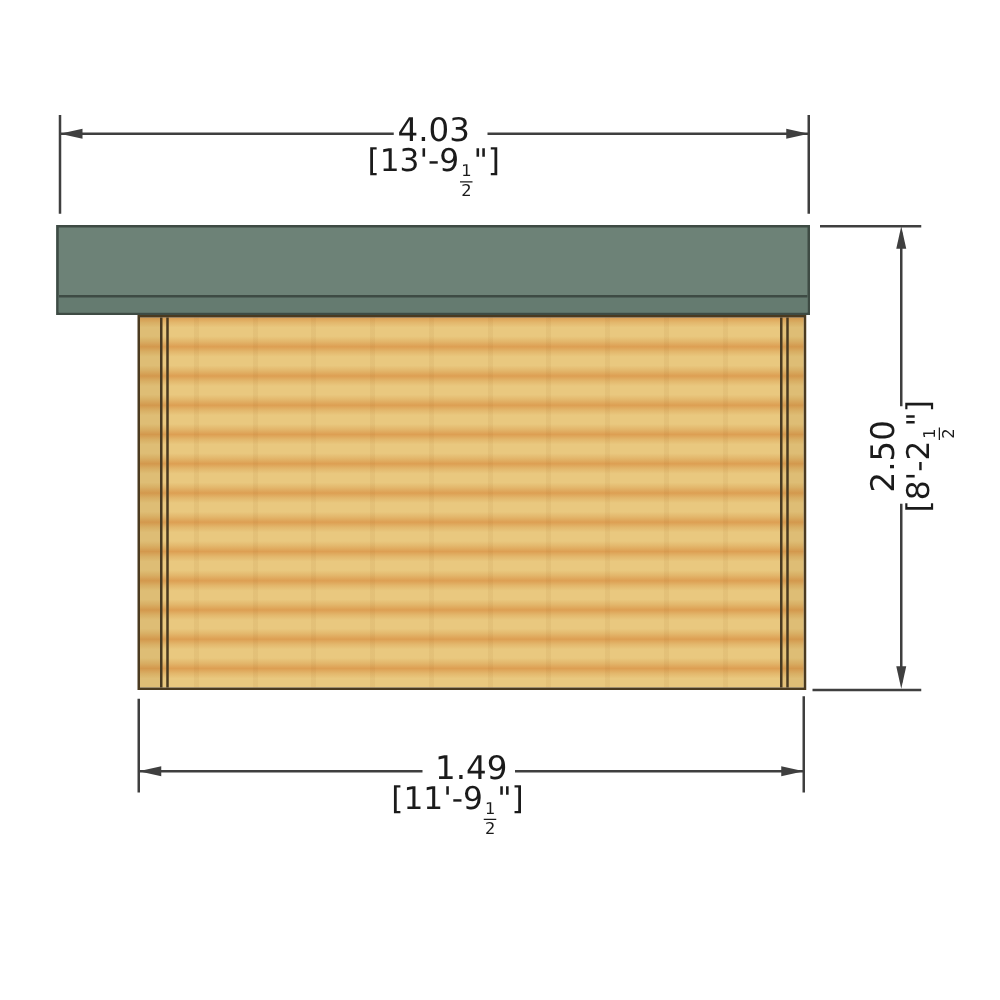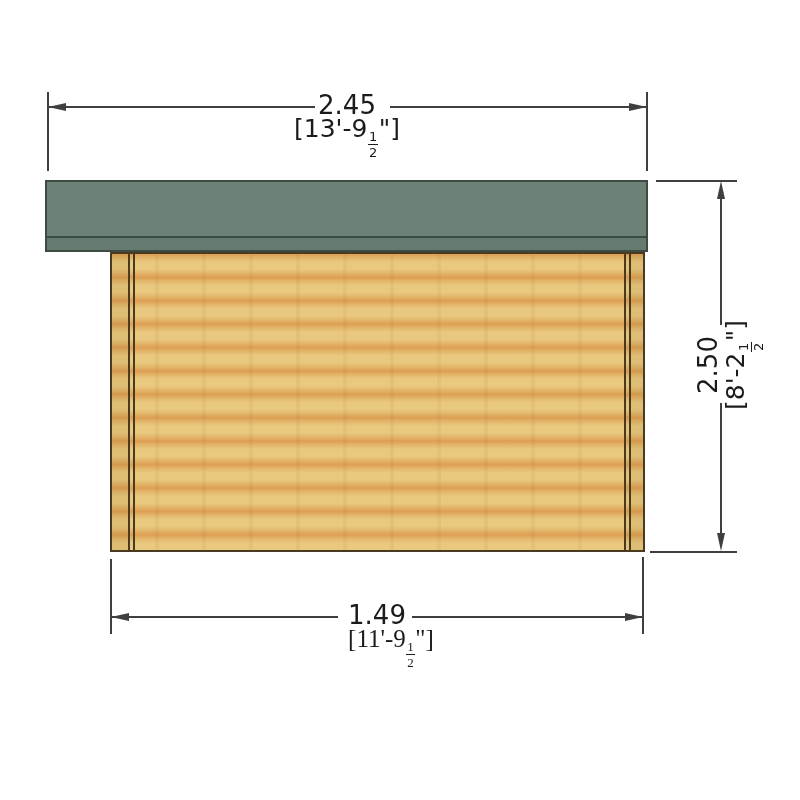--- a/index.html
+++ b/index.html
@@ -56,21 +56,21 @@
 
 <div class="canvas" style="--bg: #ffffff; --roof: #6d8277; --fascia: #657b70; --roof-outline: #3e4b44; --wood-light: #e9c87f; --wood-mid: #e3b76c; --wood-dark: #dd9f53; --wall-outline: #4a3a20; --line: #3f3f3f; --text: #1b1b1b;">
 
   <div>
     <div class="vline" style="left:47px;top:92px;height:79px;"></div>
     <div class="vline" style="left:646px;top:92px;height:79px;"></div>
     <div class="hline" style="left:48px;top:106px;width:267px;"></div>
     <div class="hline" style="left:390px;top:106px;width:257px;"></div>
     <div class="arr left" style="left:48px;top:103px;"></div>
     <div class="arr right" style="left:629px;top:103px;"></div>
-    <div class="dimtext metric" style="left:262px;top:91px;width:170px;">2.45</div>
+    <div class="dimtext metric" style="left:262px;top:91px;width:170px;">4.03</div>
     <div class="dimtext imperial" style="left:247px;top:115px;width:200px;"><span>[13'-9</span><span class="frac">
           <span class="num">1</span>
           <span class="den">2</span>
         </span><span>"]</span></div>
   </div>
 
   <div>
     <div class="roof">
       <div class="fascia"></div>
     </div>
@@ -101,19 +101,19 @@
   </div>
 
   <div>
     <div class="vline" style="left:110px;top:559px;height:75px;"></div>
     <div class="vline" style="left:642px;top:557px;height:77px;"></div>
     <div class="hline" style="left:111px;top:616px;width:227px;"></div>
     <div class="hline" style="left:412px;top:616px;width:231px;"></div>
     <div class="arr left" style="left:111px;top:613px;"></div>
     <div class="arr right" style="left:625px;top:613px;"></div>
     <div class="dimtext metric" style="left:292px;top:601px;width:170px;">1.49</div>
-    <div class="dimtext imperial" style="left:291px;top:625px;width:200px;font-family:Liberation Serif, serif;"><span>[11'-9</span><span class="frac">
+    <div class="dimtext imperial" style="left:266px;top:625px;width:200px;"><span>[11'-9</span><span class="frac">
           <span class="num">1</span>
           <span class="den">2</span>
         </span><span>"]</span></div>
   </div>
 
 </div>
 
 </body></html>

